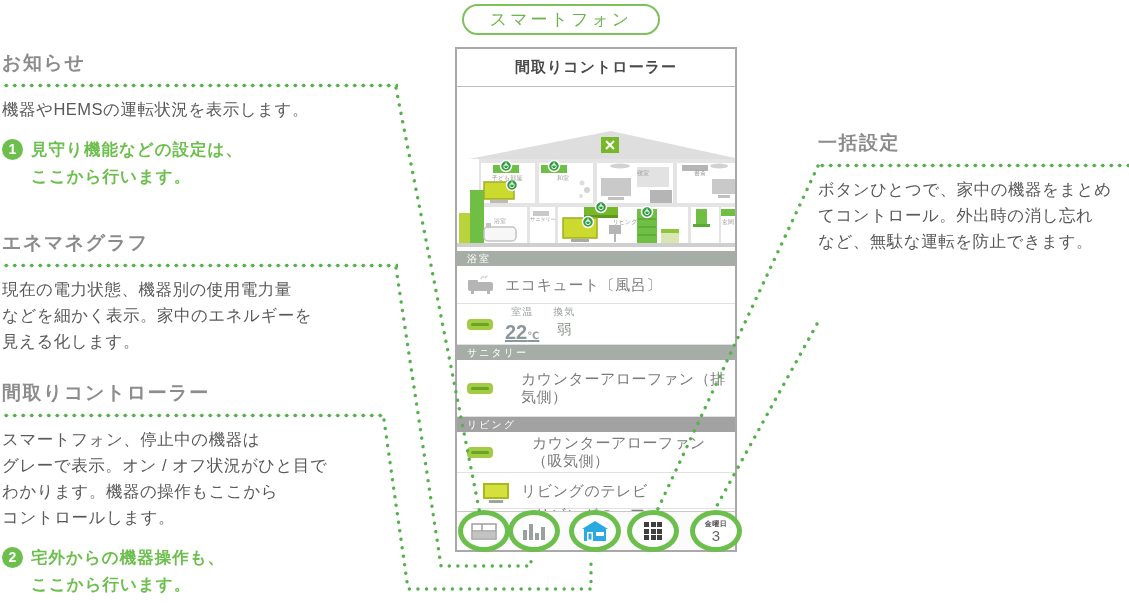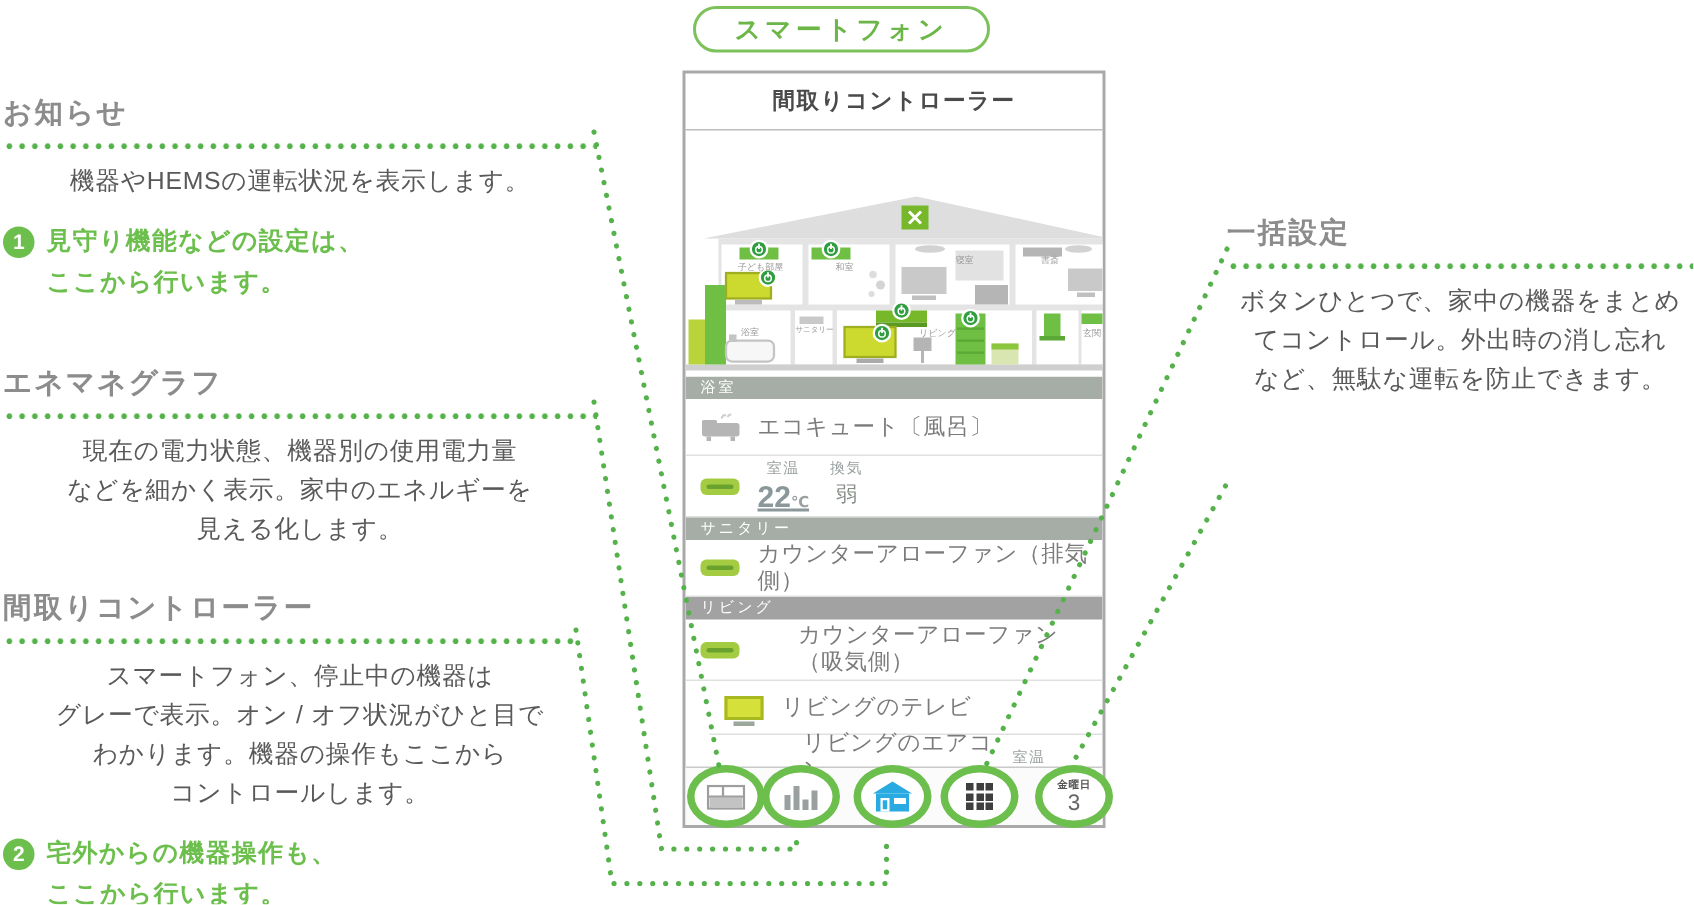--- a/index.html
+++ b/index.html
@@ -1,53 +1,53 @@
 <!DOCTYPE html>
 <html><head>
 <meta charset="utf-8">
 <style>
   * { margin:0; padding:0; box-sizing:border-box; }
   html,body { background:#fff; }
   body { font-family:"Liberation Sans","DejaVu Sans",sans-serif; }
   .stage { position:relative; width:1129px; height:603px; background:#fff; overflow:hidden; }
 
   
-  .ann { position:absolute;margin-top:12px; }
+  .ann { position:absolute; }
   .ann h2 { font-size:19px; font-weight:bold; color:#8c8c8c; letter-spacing:1.5px; }
   .dotrule { height:5px; margin-top:7px;
     background-image:radial-gradient(circle,#55b24b 1.8px,transparent 2.1px);
     background-size:8.5px 5px; background-repeat:repeat-x; background-position:0 50%; }
   .bodytext { margin-top:8px; }
-  .bodytext div { font-size:16.5px; line-height:26px; color:#595959; letter-spacing:0.5px;text-align:center; }
+  .bodytext div { font-size:16.5px; line-height:26px; color:#595959; letter-spacing:0.5px; }
   .note { margin-top:14px; position:relative; padding-left:29px; }
   .note .badge { position:absolute; left:0; top:3px; width:21px; height:21px; border-radius:50%;
     background:#6cbf4c; color:#fff; font-size:14px; font-weight:bold; text-align:center; line-height:21px; }
   .note div.nline { font-size:16.5px; font-weight:bold; color:#6cbf4c; line-height:27px; letter-spacing:1px; }
 
   
   .pill { position:absolute; left:462px; top:4px; width:198px; height:31px; border:2px solid #7dc15b;
     border-radius:16px; display:flex; align-items:center; justify-content:center;
-    color:#6cb648; font-size:17px; font-weight:bold; letter-spacing:3px; background:#fff; }
+    color:#6cb648; font-size:17px; font-weight:normal; letter-spacing:3px; background:#fff; }
 
   
   .phone { position:absolute; left:455px; top:47px; width:282px; height:505px;
     border:2px solid #a9a9a9; background:#fff; }
   .phone-header { height:38px; border-bottom:1px solid #bdbdbd; display:flex; align-items:center; justify-content:center;
     font-size:15px; color:#4a4a4a; font-weight:bold; letter-spacing:1px; }
   .floorplan { display:block; width:278px; height:164px; }
 
   .list { height:260px; overflow:hidden; }
   .secbar { height:15px; background:#a6ada6; color:#fff; font-size:10px; line-height:15px;
     padding-left:10px; letter-spacing:2px; }
   .secbar.gray { background:#a2a2a2; }
   .row { display:flex; align-items:center; border-bottom:1px solid #e0e0e0; padding:0 8px 0 10px; }
   .row .icon-cell { width:38px; flex:0 0 38px; display:flex; align-items:center; }
   .row .lbl { font-size:15px; color:#7b7b7b; line-height:18px; letter-spacing:0.5px; width:150px; flex:1; }
   .row.dim .lbl { color:#bcc3bd; }
-  .r1 { height:38px; } .r2 { height:41px; } .r3 { height:38px; } .r4 { height:41px; } .r5 { height:36px;margin-left:16px; } .r6 { height:30px;padding-left:40px; }
+  .r1 { height:38px; } .r2 { height:41px; } .r3 { height:57px;gap:16px; } .r4 { height:41px; } .r5 { height:36px;margin-left:16px; } .r6 { height:30px;padding-left:40px; }
   .stats { display:flex; gap:14px; align-items:flex-start; }
   .stat { text-align:center; }
   .stat .slab { font-size:10px; color:#9aa0a0; letter-spacing:1px; }
   .stat .sval { font-size:14px; color:#868c86; margin-top:2px; }
   .stat .sval.big { font-size:20px; font-weight:bold; color:#8b989b;text-decoration:underline; }
   .stat .sunit { font-size:10px; color:#9aa0a0; }
 
   .venticon { width:26px; height:11px; border-radius:4px; background:#a4cc43; position:relative; }
   .venticon::after { content:""; position:absolute; left:4px; top:4px; right:4px; height:3px; background:#69a32e; border-radius:2px; }
   .tvicon { width:26px; height:16px; background:#d6e03a; border:2px solid #a8b820; position:relative; }

